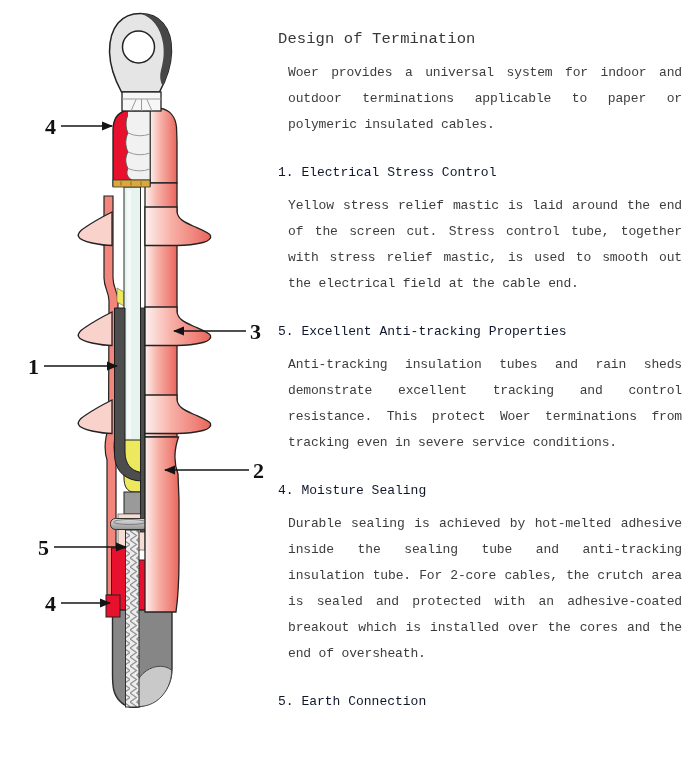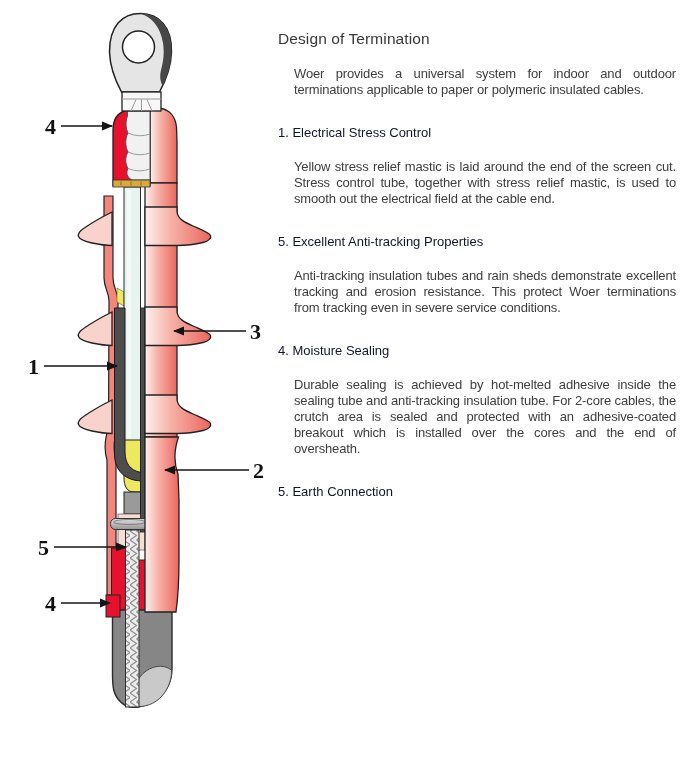--- a/index.html
+++ b/index.html
@@ -1,21 +1,21 @@
 <!DOCTYPE html>
 <html><head>
 <meta charset="utf-8">
 <style>
   html,body{margin:0;padding:0;background:#ffffff;}
   body{width:697px;height:757px;position:relative;font-family:"Liberation Sans",sans-serif;overflow:hidden;}
   .page{position:absolute;inset:0;background:#fff;}
   .diagram-wrap{position:absolute;left:0;top:0;width:270px;height:757px;}
-  .content{position:absolute;left:278px;top:28px;width:414px;color:#3a3a3a;}
+  .content{position:absolute;left:278px;top:28px;width:414px;color:#3a3a3a;font-family:Liberation Mono, monospace;}
   .content h1{font-size:15.5px;font-weight:400;color:#383838;margin:0 0 8px 0;line-height:22px;letter-spacing:.1px;}
-  .content p{margin:16px;font-size:13px;line-height:16px;text-align:justify;letter-spacing:-0.15px;color:#3d3d3d;}
+  .content p{margin:10px;font-size:13px;line-height:26px;text-align:justify;letter-spacing:-0.15px;color:#3d3d3d;}
   .content section{margin-top:25px;}
   .content h2{font-size:13px;font-weight:400;color:#0f172a;margin:0 0 1px 0;line-height:20px;}
   svg text.callout-num{font-family:"Liberation Serif",serif;font-weight:700;font-size:22px;fill:#111;}
 </style>
 </head>
 <body>
 
 <div class="page">
 
   <div class="diagram-wrap">
@@ -126,21 +126,21 @@
     <h1>Design of Termination</h1>
     <p>Woer provides a universal system for indoor and outdoor terminations applicable to paper or polymeric insulated cables.</p>
 
     <section>
       <h2>1. Electrical Stress Control</h2>
       <p>Yellow stress relief mastic is laid around the end of the screen cut. Stress control tube, together with stress relief mastic, is used to smooth out the electrical field at the cable end.</p>
     </section>
 
     <section>
       <h2>5. Excellent Anti-tracking Properties</h2>
-      <p>Anti-tracking insulation tubes and rain sheds demonstrate excellent tracking and erosion resistance. This protect Woer terminations from tracking even in severe service conditions.</p>
+      <p>Anti-tracking insulation tubes and rain sheds demonstrate excellent tracking and control resistance. This protect Woer terminations from tracking even in severe service conditions.</p>
     </section>
 
 
     <section>
       <h2>4. Moisture Sealing</h2>
       <p>Durable sealing is achieved by hot-melted adhesive inside the sealing tube and anti-tracking insulation tube. For 2-core cables, the crutch area is sealed and protected with an adhesive-coated breakout which is installed over the cores and the end of oversheath.</p>
     </section>
 
     <section>
       <h2>5. Earth Connection</h2>

